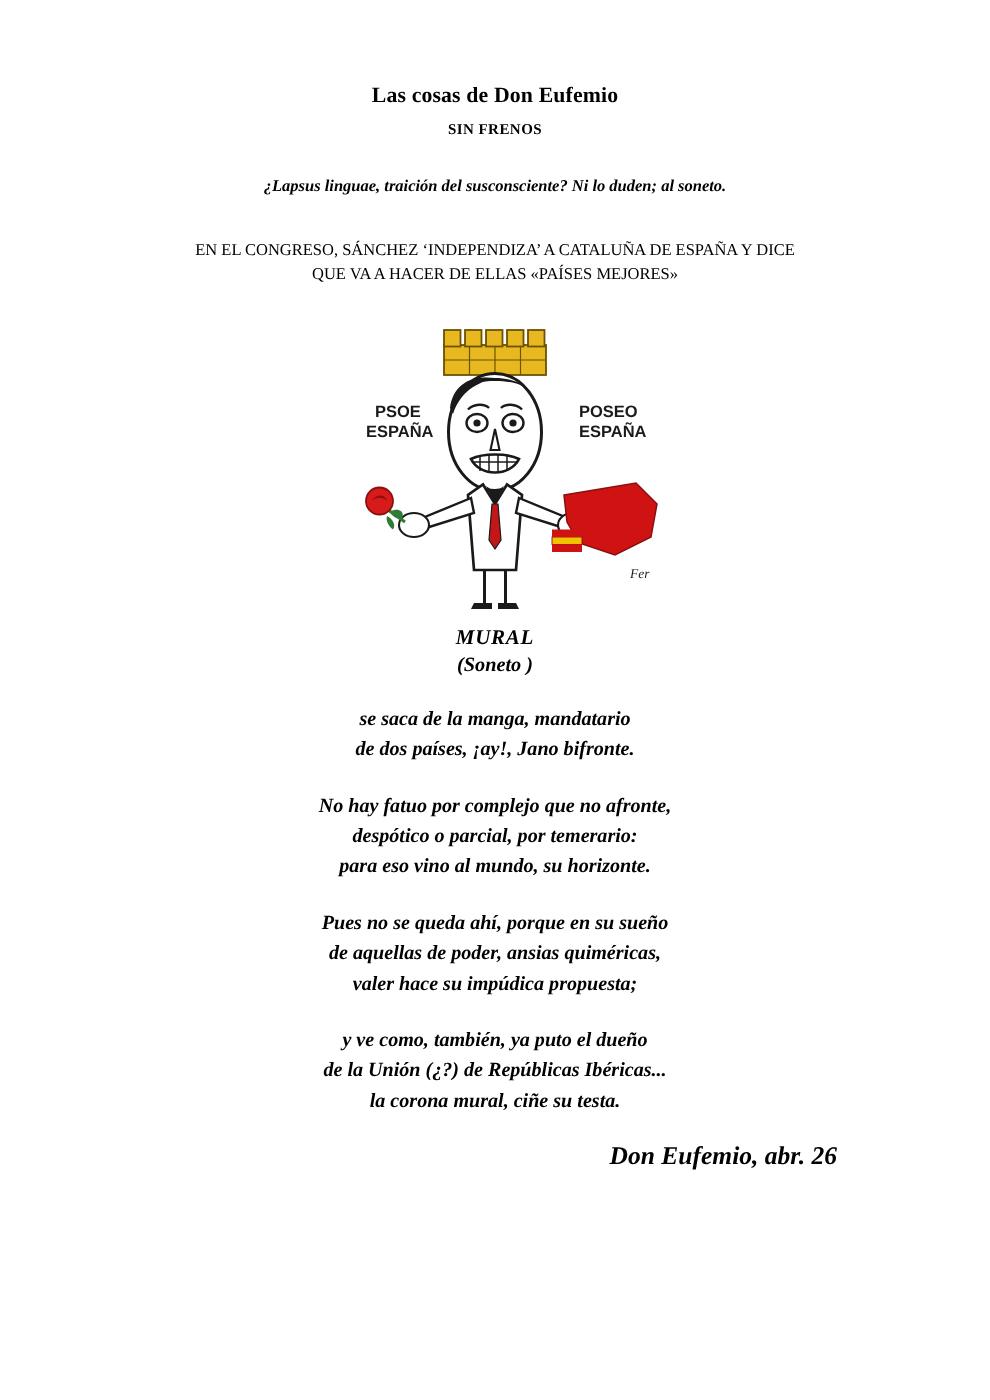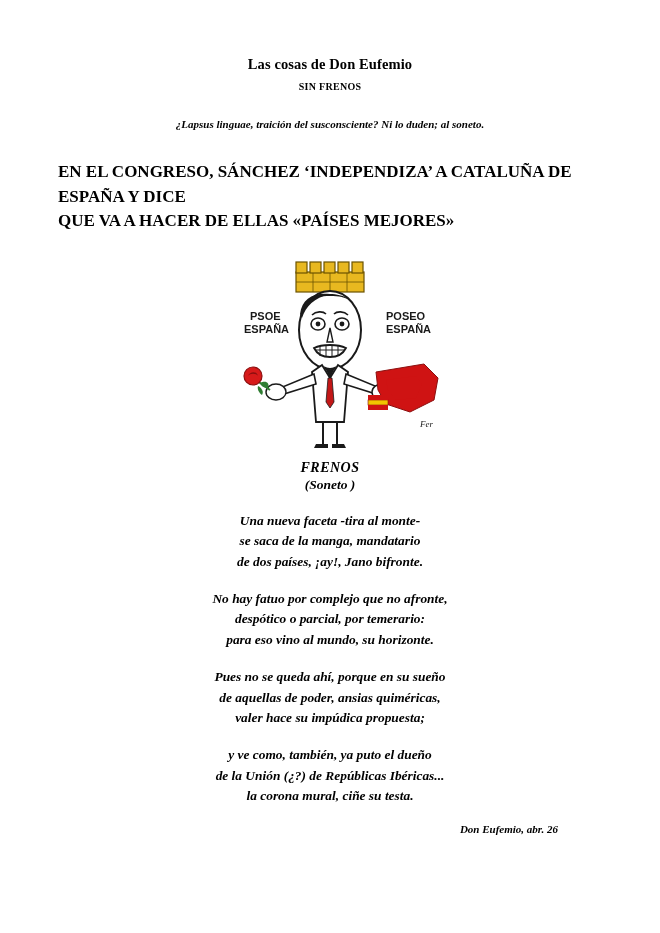--- a/index.html
+++ b/index.html
@@ -37,23 +37,23 @@
     margin: 0 0 26px 0;
   }
   .lead {
     text-align: center;
     font-style: italic;
     font-weight: bold;
     font-size: 11px;
     margin: 0 0 30px 0;
   }
   .headline {
-    text-align: left;
-    font-weight: bold;
-    font-size: 17px;
+    text-align: center;
+    font-weight: normal;
+    font-size: 11px;
     line-height: 1.45;
     margin: 0 auto 18px auto;
     max-width: 560px;
   }
   .cartoon-wrap {
     width: 100%;
     display: flex;
     justify-content: center;
     margin: 10px 0 4px 0;
   }
@@ -85,21 +85,21 @@
     font-weight: bold;
     font-size: 13.4px;
     line-height: 1.52;
     margin: 0 0 17px 0;
   }
   .stanza div { white-space: pre; }
   .signature {
     text-align: right;
     font-style: italic;
     font-weight: bold;
-    font-size: 11px;
+    font-size: 17px;
     margin: 14px 44px 0 0;
   }
 </style>
 </head>
 <body>
 
 <div class="page">
 
   <div class="hdr-title">Las cosas de Don Eufemio</div>
   <div class="hdr-sub">SIN FRENOS</div>
@@ -184,25 +184,24 @@
         <g font-family="Liberation Sans, sans-serif" font-size="11" font-weight="bold" fill="#1a1a1a">
           <text x="176" y="68">POSEO</text>
           <text x="176" y="81">ESPAÑA</text>
         </g>
 
         <text x="210" y="175" font-family="Liberation Serif, serif" font-size="9" font-style="italic" fill="#1a1a1a">Fer</text>
       </svg>
     </div>
   </div>
 
-  <div class="poem-title">FRENOS</div>
+  <div class="poem-title">MURAL</div>
   <div class="poem-subtitle">(Soneto )</div>
 
   <div class="stanza">
-    <div>Una nueva faceta -tira al monte-</div>
     <div>se saca de la manga, mandatario</div>
     <div>de dos países, ¡ay!, Jano bifronte.</div>
   </div>
 
   <div class="stanza">
     <div>No hay fatuo por complejo que no afronte,</div>
     <div>despótico o parcial, por temerario:</div>
     <div>para eso vino al mundo, su horizonte.</div>
   </div>
 

